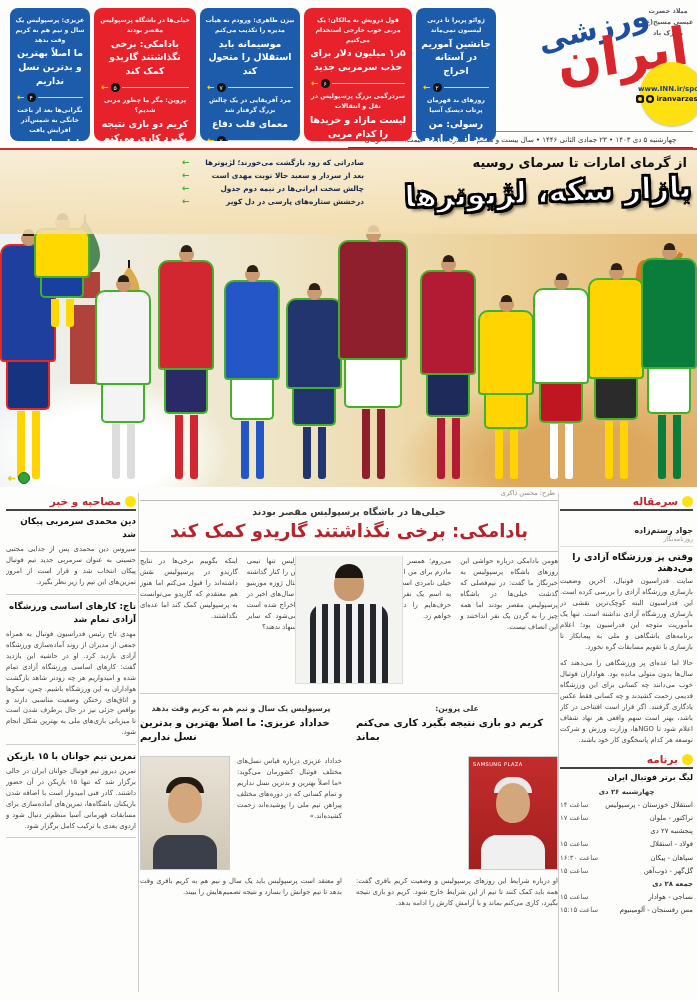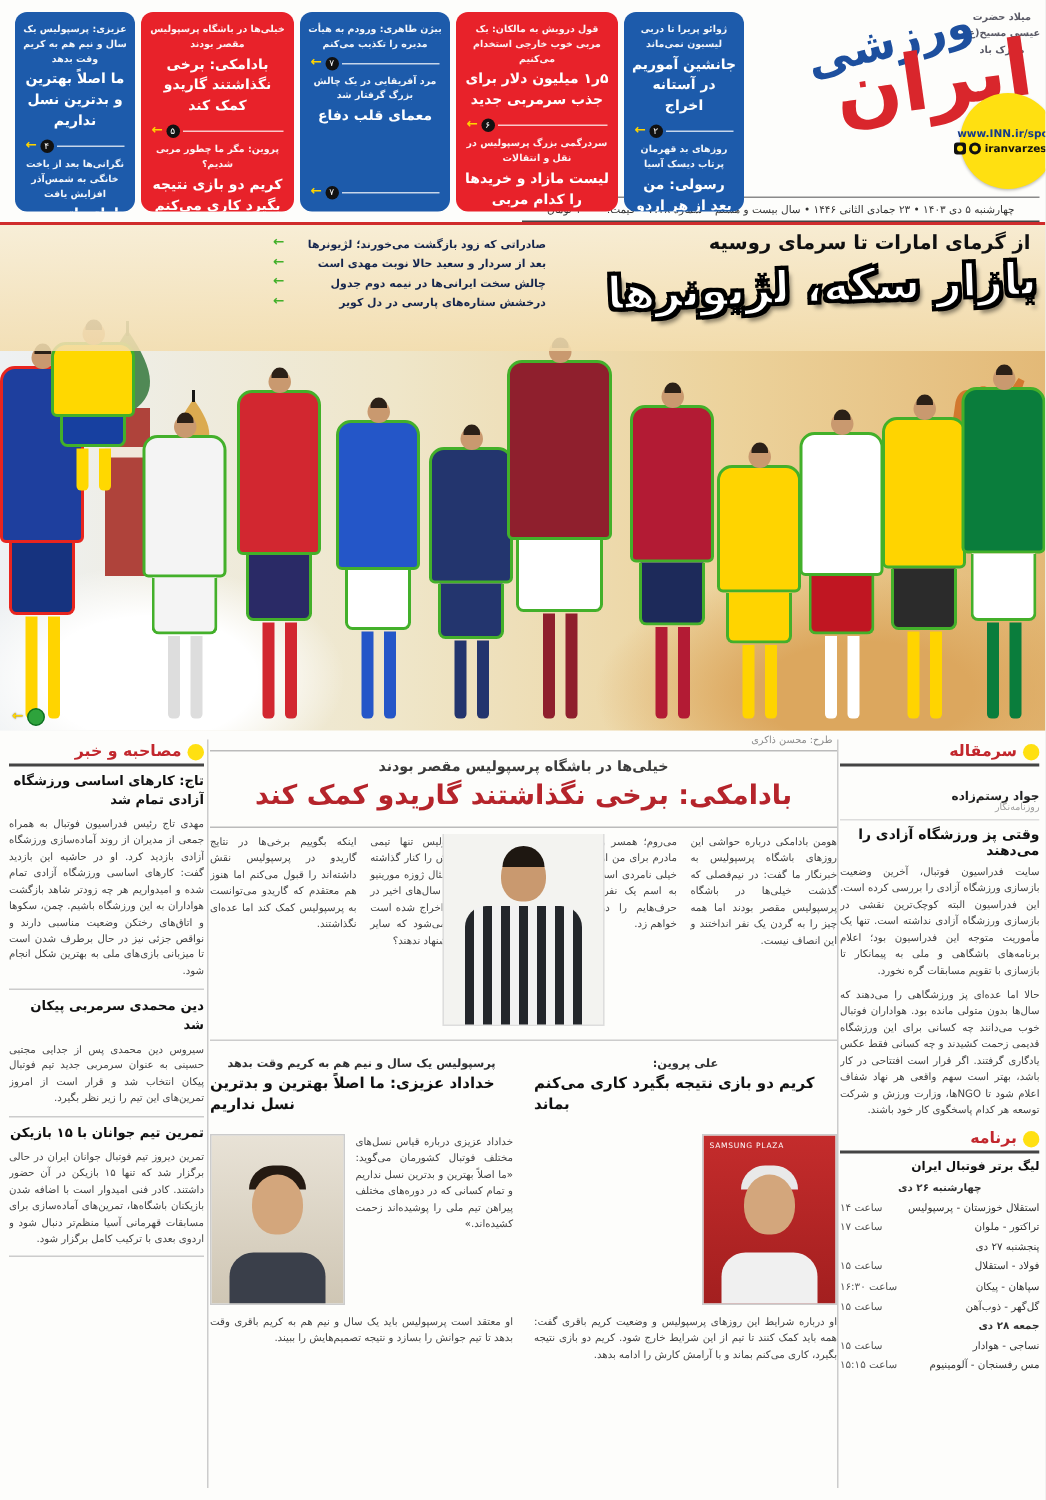--- a/index.html
+++ b/index.html
@@ -185,20 +185,21 @@
           <span class="pt-line"></span>
         </div>
         <div class="tbox-k">سردرگمی بزرگ پرسپولیس در نقل و انتقالات</div>
         <div class="tbox-h">لیست مازاد و خریدها را کدام مربی می‌نویسد؟</div>
         <div class="spacer"></div>
 
       </div>
 
       <div class="tbox" style="background: rgb(29, 91, 171); width: 100px;">
         <div class="tbox-k">بیژن طاهری: ورودم به هیأت مدیره را تکذیب می‌کنم</div>
+        <div class="tbox-h">موسیمانه باید استقلال را متحول کند</div>
         <div class="pointer">
           <span class="pt-arrow">←</span>
           <span class="pt-num">۷</span>
           <span class="pt-line"></span>
         </div>
         <div class="tbox-k">مرد آفریقایی در یک چالش بزرگ گرفتار شد</div>
         <div class="tbox-h">معمای قلب دفاع</div>
         <div class="spacer"></div>
         <div class="pointer">
           <span class="pt-arrow">←</span>
@@ -425,28 +426,28 @@
   <div class="vrule vr2"></div>
 
   <div class="leftcol">
     <div class="sechead">
       <span class="t">مصاحبه و خبر</span>
       <span class="dot"></span>
     </div>
     <div>
 
         <div class="larticle">
+          <h3>دین محمدی سرمربی پیکان شد</h3>
+          <p>سیروس دین محمدی پس از جدایی مجتبی حسینی به عنوان سرمربی جدید تیم فوتبال پیکان انتخاب شد و قرار است از امروز تمرین‌های این تیم را زیر نظر بگیرد.</p>
+          <hr class="hr">
+        </div>
+
+        <div class="larticle">
           <h3>تاج: کارهای اساسی ورزشگاه آزادی تمام شد</h3>
           <p>مهدی تاج رئیس فدراسیون فوتبال به همراه جمعی از مدیران از روند آماده‌سازی ورزشگاه آزادی بازدید کرد. او در حاشیه این بازدید گفت: کارهای اساسی ورزشگاه آزادی تمام شده و امیدواریم هر چه زودتر شاهد بازگشت هواداران به این ورزشگاه باشیم. چمن، سکوها و اتاق‌های رختکن وضعیت مناسبی دارند و نواقص جزئی نیز در حال برطرف شدن است تا میزبانی بازی‌های ملی به بهترین شکل انجام شود.</p>
-          <hr class="hr">
-        </div>
-
-        <div class="larticle">
-          <h3>دین محمدی سرمربی پیکان شد</h3>
-          <p>سیروس دین محمدی پس از جدایی مجتبی حسینی به عنوان سرمربی جدید تیم فوتبال پیکان انتخاب شد و قرار است از امروز تمرین‌های این تیم را زیر نظر بگیرد.</p>
           <hr class="hr">
         </div>
 
         <div class="larticle">
           <h3>تمرین تیم جوانان با ۱۵ بازیکن</h3>
           <p>تمرین دیروز تیم فوتبال جوانان ایران در حالی برگزار شد که تنها ۱۵ بازیکن در آن حضور داشتند. کادر فنی امیدوار است با اضافه شدن بازیکنان باشگاه‌ها، تمرین‌های آماده‌سازی برای مسابقات قهرمانی آسیا منظم‌تر دنبال شود و اردوی بعدی با ترکیب کامل برگزار شود.</p>
           <hr class="hr">
         </div>
       </div>
   </div>

